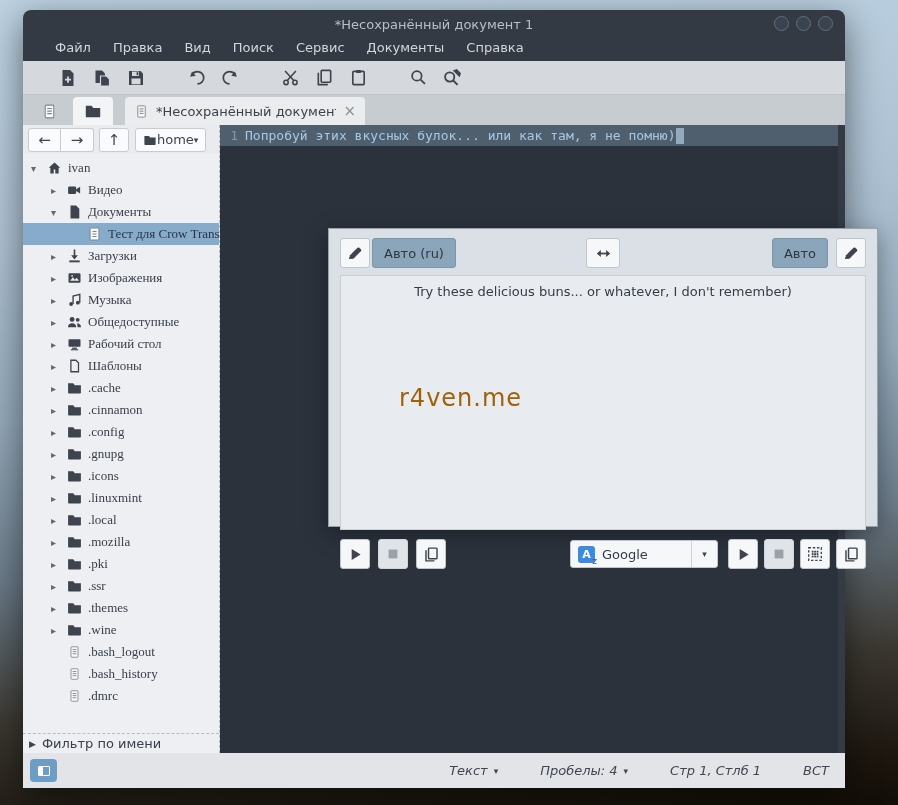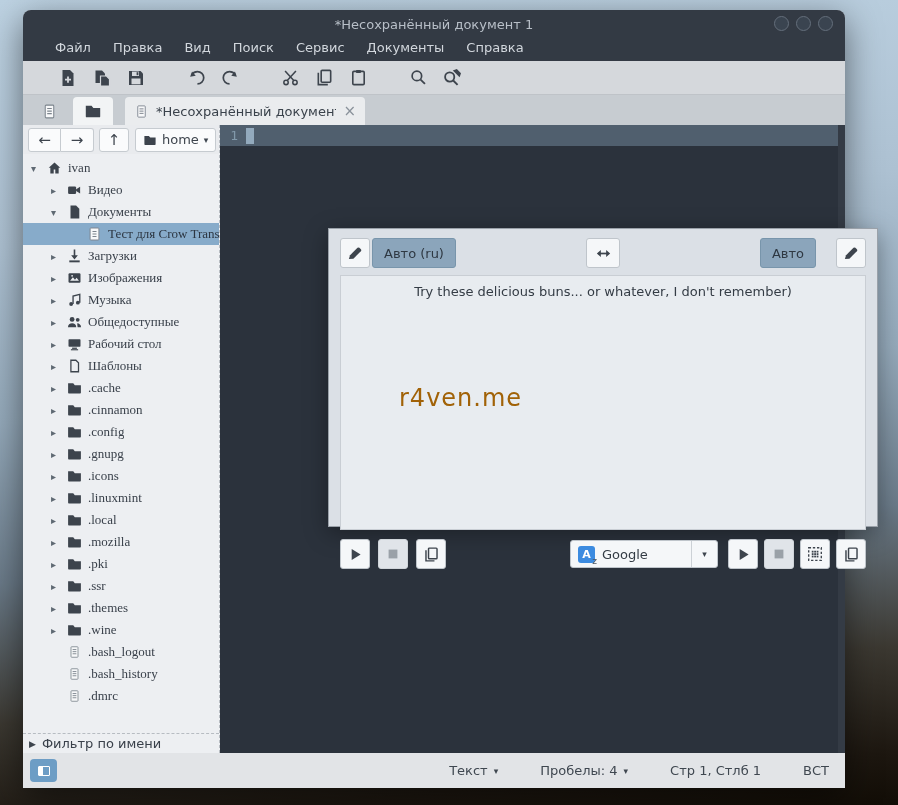--- a/index.html
+++ b/index.html
@@ -37,21 +37,21 @@
   .closex { color:#8a929b; font-size:15px; line-height:1; }
   
   .sidepanel { position:absolute; left:0; top:115px; width:197px; bottom:35px; background:#edeff2;
     border-right:1px dashed #b7bcc2; display:flex; flex-direction:column; }
   .nav { height:29px; background:#e9ebee; display:flex; align-items:center; padding-left:5px; gap:0; }
   .nbtn { height:24px; background:#fafbfc; border:1px solid #c6cbd0; display:flex; align-items:center;
     justify-content:center; color:#3d444d; font-size:15px; }
   .nb-back { width:33px; border-radius:3px 0 0 3px; }
   .nb-fwd  { width:33px; border-left:none; border-radius:0 3px 3px 0; }
   .nb-up   { width:30px; border-radius:3px; margin-left:5px; }
-  .nb-home { margin-left:6px; padding:0 7px; gap:5px; border-radius:3px; font-size:13px; }
+  .nb-home { margin-left:6px; padding:0 7px; border-radius:3px; font-size:13px; }
   .tree { flex:1; overflow:hidden; padding-top:3px; }
   .trow { height:22px; display:flex; align-items:center; padding-left:calc(8px + var(--d)*20px); color:#39404a; }
   .trow.sel { background:#87abca; color:#2c3642; }
   .exp { width:15px; font-size:10px; color:#5f6973; flex:0 0 15px; }
   .ti { flex:0 0 17px; margin-right:5px; color:#3d444d; }
   .tl { white-space:nowrap; overflow:hidden;font-family:Liberation Serif, serif; }
   .filterrow { height:20px; border-top:1px dashed #b7bcc2; display:flex; align-items:center; padding-left:6px; gap:6px; color:#39404a; }
   .filterrow .exp2 { font-size:9px; color:#3d444d; }
   
   .editor { position:absolute; left:197px; right:0; top:115px; bottom:35px; background:#2b323c; overflow:hidden; }
@@ -62,32 +62,32 @@
   .cursorblk { width:8px; height:16px; background:#93aabd; margin-left:1px; }
   .vscroll { position:absolute; right:0; top:0; bottom:0; width:7px; background:#343b45; }
   
   .bottombar { position:absolute; left:0; bottom:0; right:0; height:35px; background:#e2e4e7;
     display:flex; align-items:center; color:#3f4750; }
   .paneltoggle { position:absolute; left:7px; top:6px; width:27px; height:23px; background:#6d9dc5;
     border-radius:4px; display:flex; align-items:center; justify-content:center; }
   .pt-ic { width:12px; height:10px; border:1.5px solid #fff; border-radius:1px; position:relative; }
   .pt-ic::before { content:""; position:absolute; left:0; top:0; bottom:0; width:4px; background:#fff; }
   .sbitems { margin-left:auto; display:flex; align-items:center; gap:42px; padding-right:16px; }
-  .sbitem { display:flex; align-items:center; gap:6px; }
+  .sbitem { display:flex; align-items:center; gap:6px;font-style:italic; }
   .caret { font-size:9px; color:#3f4750; }
   
   .translator { position:absolute; left:328px; top:228px; width:550px; height:299px; background:#dbe0e6;
     border:1px solid #9aa1a9; box-shadow:0 6px 22px rgba(0,0,0,.35); z-index:10; }
   .thead { position:relative; height:30px; margin:9px 11px 0 11px; display:flex; align-items:center; }
   .sqbtn { width:30px; height:30px; background:#f5f7f9; border:1px solid #bfc5cb; border-radius:3px;
     display:flex; align-items:center; justify-content:center; color:#3d444d; }
   .langtg { height:30px; padding:0 11px; background:#8ba5bb; border:1px solid #7895ab; border-radius:3px;
     display:flex; align-items:center; color:#2e3842; margin-left:2px; }
   .swapbtn { position:absolute; left:50%; transform:translateX(-50%); }
-  .thead .right { margin-left:auto; display:flex; gap:20px; }
+  .thead .right { margin-left:auto; display:flex; gap:8px; }
   .ttext { margin:7px 11px 0 11px; height:255px; background:#e8ecf0; border:1px solid #c9ced4;
     padding:8px 10px; color:#343c45; position:relative;text-align:center; }
   .watermark { position:absolute; left:58px; top:108px; font-size:24px; color:#a16207; letter-spacing:1px; }
   .tfoot { margin:9px 11px 0 11px; display:flex; align-items:center; }
   .tfoot .sqbtn { margin-right:8px; }
   .sqbtn.flat { background:#e0e4e9; border-color:#d0d5da; color:#9aa1a8; }
   .gsel { margin-left:auto; width:148px; height:28px; background:#f5f7f9; border:1px solid #bfc5cb;
     border-radius:3px; display:flex; align-items:center; padding-left:7px; gap:7px; color:#343c45; margin-right:10px; }
   .gicon { width:17px; height:17px; background:#3c8be0; border-radius:3px; color:#fff; font-size:11px;
     font-weight:bold; display:flex; align-items:center; justify-content:center; position:relative; }
@@ -512,20 +512,21 @@
     </div>
     <div class="filterrow">
       <span class="exp2">▶</span>
       <span>Фильтр по имени</span>
     </div>
   </div>
 
   <div class="editor">
     <div class="eline">
       <span class="gutter">1</span>
+      <span class="ecode">Попробуй этих вкусных булок... или как там, я не помню)</span>
       <span class="cursorblk"></span>
     </div>
     <div class="vscroll"></div>
   </div>
 
   <div class="bottombar">
     <span class="paneltoggle">
         <span class="pt-ic"></span>
       </span>
     <div class="sbitems">

